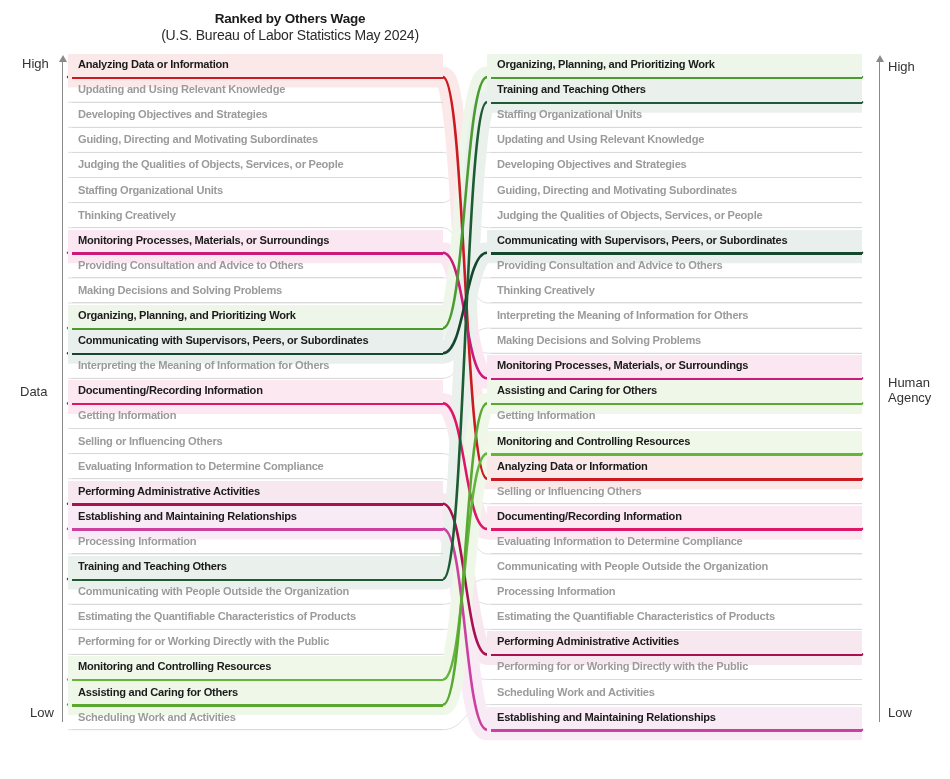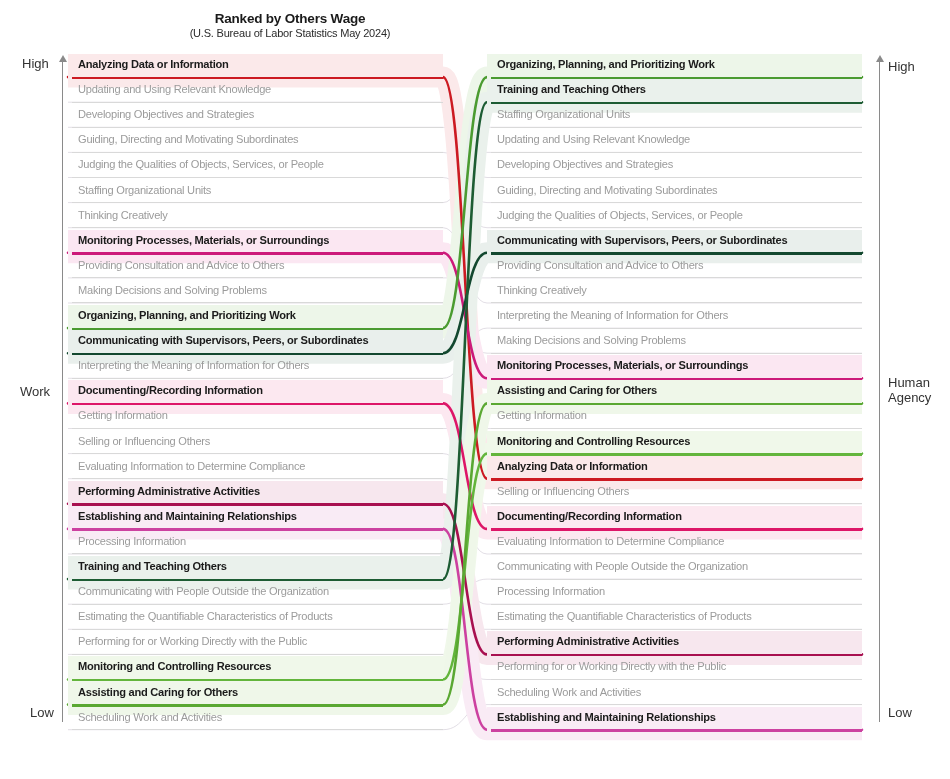--- a/index.html
+++ b/index.html
@@ -17,21 +17,21 @@
   .col-title{
     position:absolute;
     text-align:center;
     line-height:1.15;
   }
   .col-title .t1{
     font-size:13.5px;font-weight:bold;color:#1a1a1a;letter-spacing:-.2px;
     display:block;
   }
   .col-title .t2{
-    font-size:11px;font-weight:normal;color:#2b2b2b;letter-spacing:-.2px;
+    font-size:14px;font-weight:normal;color:#2b2b2b;letter-spacing:-.2px;
     display:block;
   }
   #title-left{left:95px;top:11px;width:390px;}
   #title-right{left:480px;top:11px;width:470px;}
 
   
   .axis-line{position:absolute;width:1.4px;background:#8a8a8a;}
   #axis-left-line{left:62px;top:62px;height:660px;}
   #axis-right-line{left:879px;top:62px;height:660px;}
   .axis-arrow{position:absolute;width:0;height:0;
@@ -59,21 +59,21 @@
 
   .row{
     position:absolute;left:0;box-sizing:border-box;
     height:25.1px;width:100%;
     padding:3px 4px 0 10px;
     font-size:11.1px;
     white-space:nowrap;
     letter-spacing:-.25px;
   }
   .row .lbl{display:block;line-height:15px;}
-  .row.dim .lbl{color:#9b9b9b;font-weight:normal;}
+  .row.dim .lbl{color:#9b9b9b;font-weight:bold;}
   .row.hl  .lbl{color:#1b1b1b;font-weight:bold;}
   .row .underline{
     position:absolute;left:4px;right:0px;bottom:1.5px;height:1px;background:#d9d9d9;
   }
   .row.hl .underline{height:2.6px;bottom:0px;}
 </style>
 </head>
 <body>
 
 <div class="canvas">
@@ -86,21 +86,21 @@
   <div class="col-title" id="title-right">
   </div>
 
   <div class="axis-arrow" id="axis-left-arrow"></div>
   <div class="axis-line" id="axis-left-line"></div>
   <div class="axis-arrow" id="axis-right-arrow"></div>
   <div class="axis-line" id="axis-right-line"></div>
 
   <div class="axis-cap" id="cap-high-left">High</div>
   <div class="axis-cap" id="cap-low-left">Low</div>
-  <div class="axis-cap" id="cap-wage">Work</div>
+  <div class="axis-cap" id="cap-wage">Data</div>
   <div class="axis-cap" id="cap-high-right">High</div>
   <div class="axis-cap" id="cap-low-right">Low</div>
   <div class="axis-cap" id="cap-agency">Human Agency</div>
 
   <div class="plot">
     <svg class="links" id="links-svg" viewBox="0 0 950 680" preserveAspectRatio="none">
         <path d="M 68 54.2 L 443 54.2 C 465 54.2, 465 104.4, 487 104.4 L 862 104.4" fill="none" stroke="#d9d3dd" stroke-width="0.9" opacity="0.85"></path>
         <path d="M 68 79.30000000000001 L 443 79.30000000000001 C 465 79.30000000000001, 465 129.5, 487 129.5 L 862 129.5" fill="none" stroke="#d9d3dd" stroke-width="0.9" opacity="0.85"></path>
         <path d="M 68 104.4 L 443 104.4 C 465 104.4, 465 154.6, 487 154.6 L 862 154.6" fill="none" stroke="#d9d3dd" stroke-width="0.9" opacity="0.85"></path>
         <path d="M 68 129.5 L 443 129.5 C 465 129.5, 465 179.70000000000002, 487 179.70000000000002 L 862 179.70000000000002" fill="none" stroke="#d9d3dd" stroke-width="0.9" opacity="0.85"></path>

